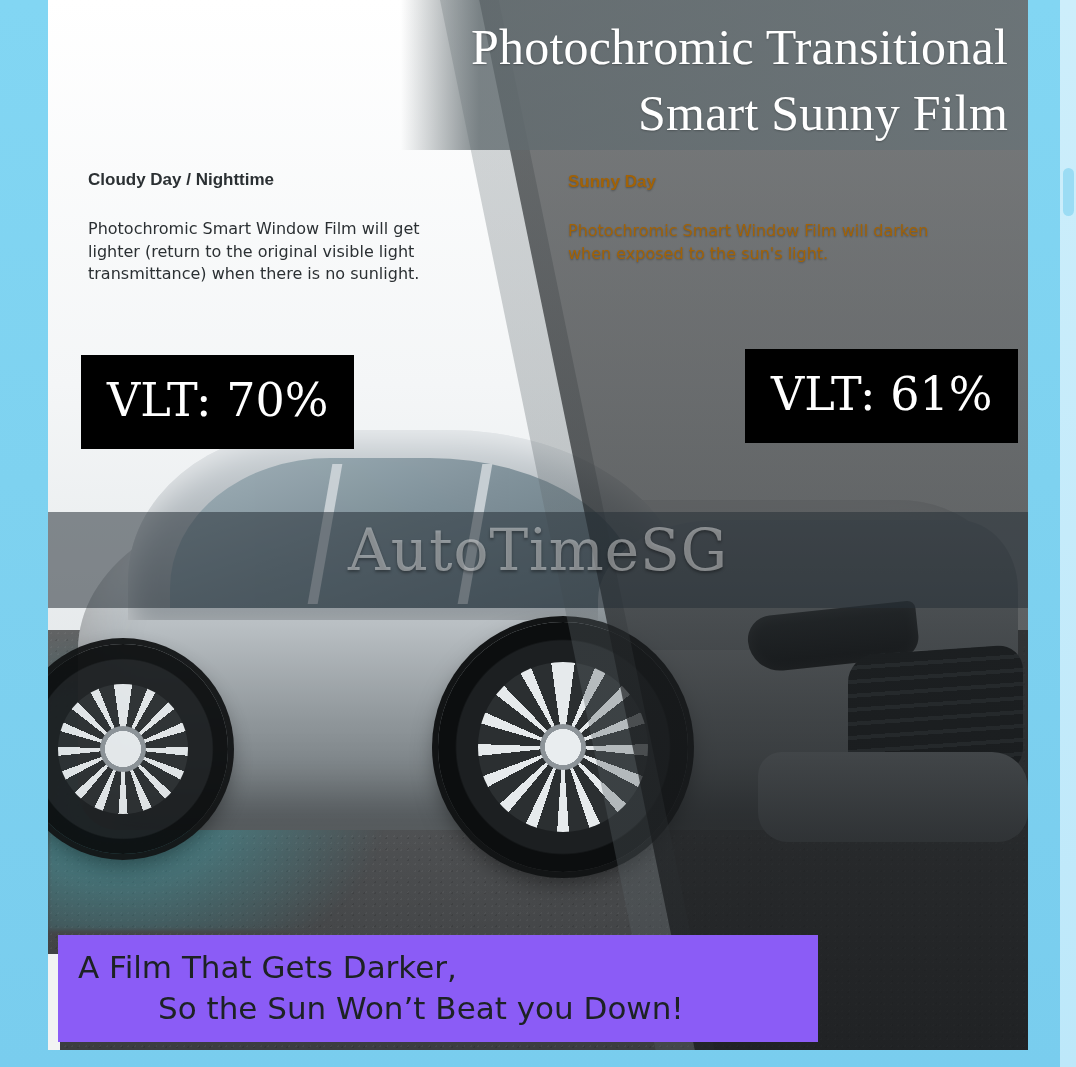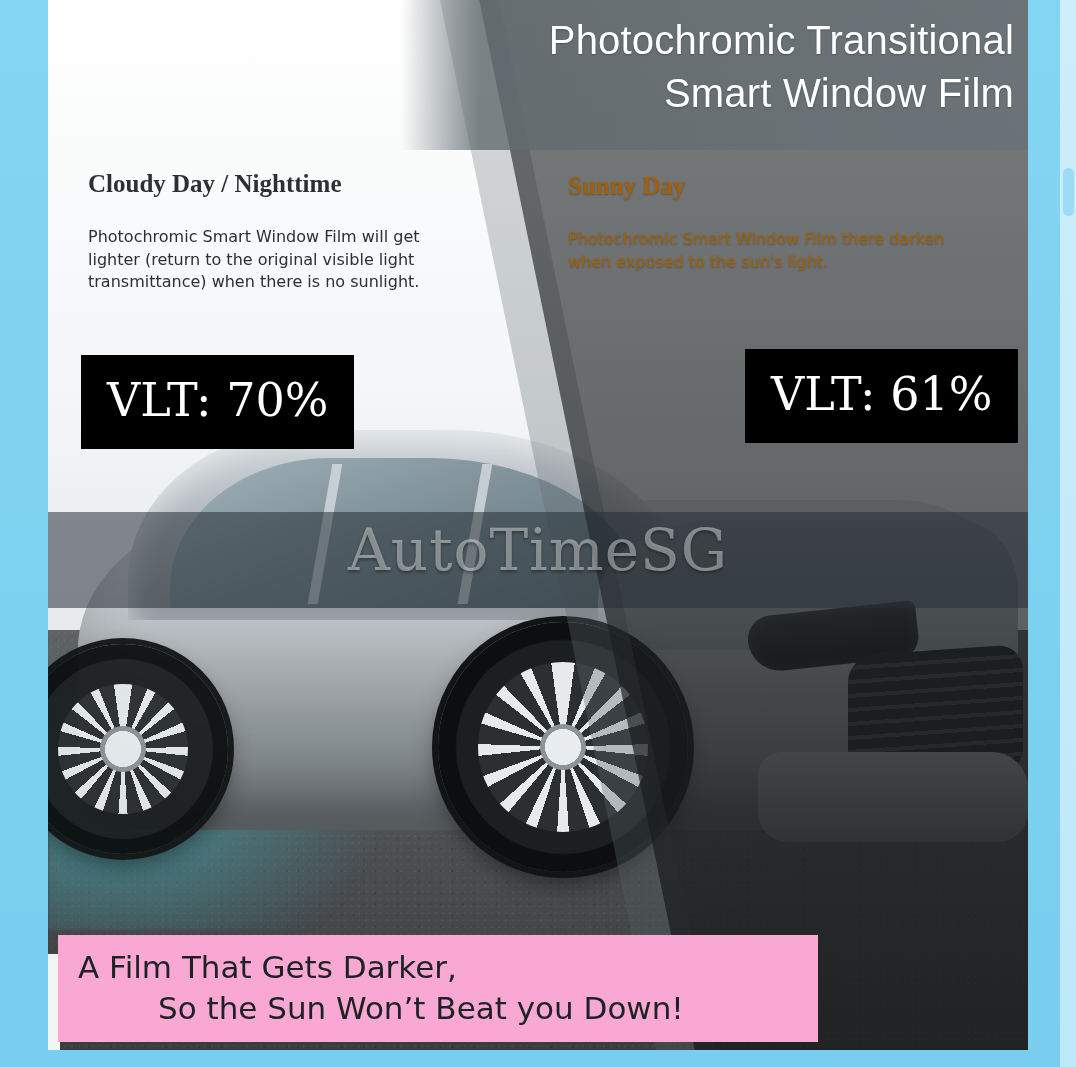--- a/index.html
+++ b/index.html
@@ -250,47 +250,47 @@
   
   #header-band {
     position: absolute;
     left: 0; top: 0;
     width: 100%;
     height: 150px;
     background: linear-gradient(90deg, rgba(255,255,255,0) 0%, rgba(255,255,255,0) 36%, rgba(96,106,110,0.78) 44%, rgba(104,114,118,0.82) 100%);
   }
   #title {
     position: absolute;
-    right: 14px;
+    right: 20px;
     top: 14px;
     width: 680px;
     text-align: right;
     color: #ffffff;
-    font-family: Liberation Sans, sans-serif;
+    font-family: Liberation Serif, serif;
     font-weight: 400;
-    font-size: 40px;
+    font-size: 50px;
     line-height: 1.32;
     letter-spacing: .2px;
     text-shadow: 0 1px 2px rgba(0,0,0,.25);
   }
   #title .l2 { display: block; }
 
   
   .col {
     position: absolute;
     width: 380px;
   }
   #col-left  { left: 40px;  top: 170px; }
   #col-right { left: 520px; top: 172px; }
 
   .col h3 {
     margin: 0 0 28px 0;
-    font-size: 25px;
+    font-size: 17px;
     font-weight: bold;
-    font-family: Liberation Serif, serif;
+    font-family: Liberation Sans, sans-serif;
   }
   .col p {
     margin: 0;
     font-size: 16px;
     line-height: 1.42;
     font-family: "DejaVu Sans", sans-serif;
   }
   #col-left h3, #col-left p { color: #2b3033; }
   #col-right h3, #col-right p { color: #a16207; text-shadow: 0 1px 2px rgba(0,0,0,.3); }
 
@@ -328,21 +328,21 @@
     letter-spacing: 1px;
     text-shadow: 0 2px 3px rgba(0,0,0,.35);
   }
 
   
   #caption {
     position: absolute;
     left: 10px;
     bottom: 8px;
     width: 760px;
-    background: #f9a8d4;
+    background: #8b5cf6;
     padding: 12px 20px 14px 20px;
     box-sizing: border-box;
   }
   #caption .line {
     color: #1d2224;
     font-family: "DejaVu Sans", sans-serif;
     font-size: 31px;
     line-height: 1.3;
     white-space: nowrap;
   }
@@ -393,31 +393,31 @@
         <div class="hub"></div>
       </div>
     </div>
 
     <div class="tint-mid"></div>
     <div class="tint-dark"></div>
 
     <div id="header-band"></div>
     <div id="title">
       <span>Photochromic Transitional</span>
-      <span class="l2">Smart Window Film</span>
+      <span class="l2">Smart Sunny Film</span>
     </div>
 
     <div class="col" id="col-left">
       <h3>Cloudy Day / Nighttime</h3>
       <p>Photochromic Smart Window Film will get lighter (return to the original visible light transmittance) when there is no sunlight.</p>
     </div>
 
     <div class="col" id="col-right">
       <h3>Sunny Day</h3>
-      <p>Photochromic Smart Window Film there darken when exposed to the sun's light.</p>
+      <p>Photochromic Smart Window Film will darken when exposed to the sun's light.</p>
     </div>
 
     <div class="vlt" id="vlt-left">VLT: 70%</div>
     <div class="vlt" id="vlt-right">VLT: 61%</div>
 
     <div id="wm-band"></div>
     <div id="watermark">AutoTimeSG</div>
 
     <div id="caption-corner"></div>
     <div id="caption">

